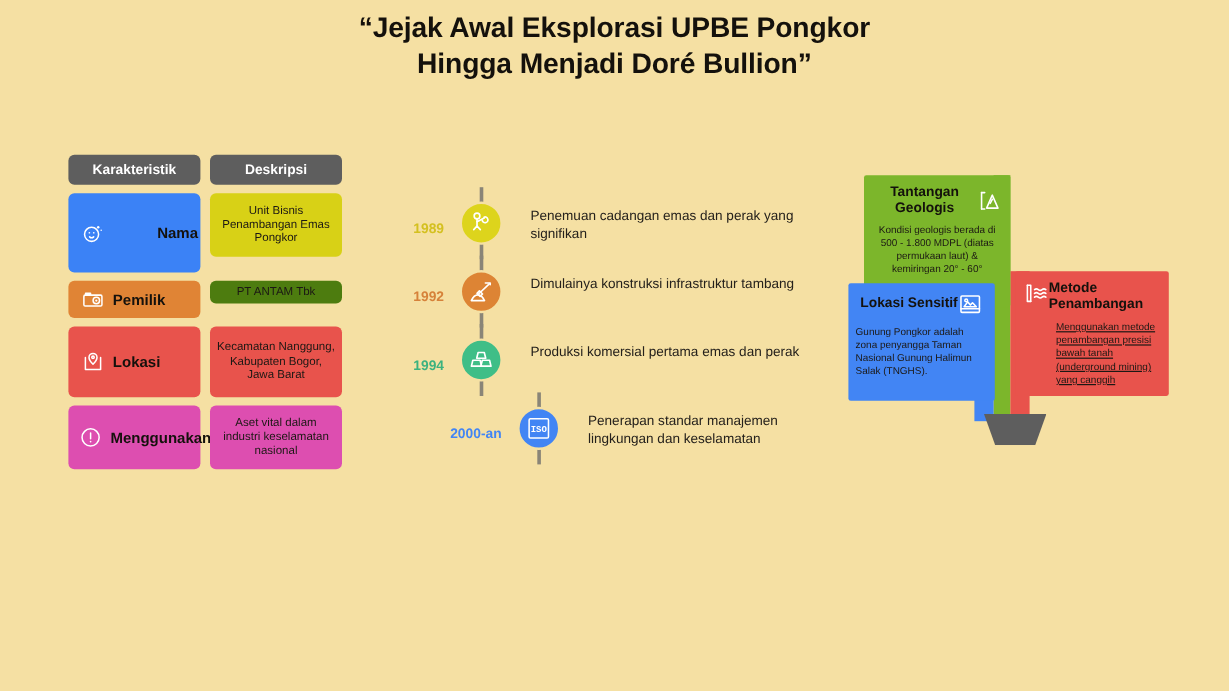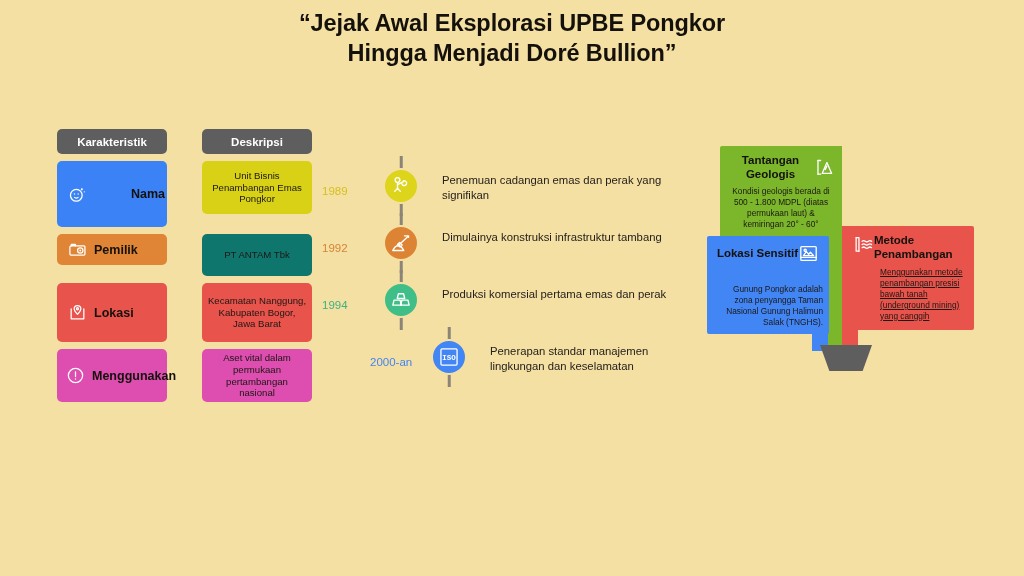--- a/index.html
+++ b/index.html
@@ -51,21 +51,20 @@
     justify-content: center;
   }
   .cell-left {
     width: 110px;
     flex: 0 0 110px;
   }
   .cell-right {
     width: 110px;
     flex: 0 0 110px;
     padding: 4px 5px;
-    margin-left: 27px;
   }
   .head-cell {
     background: #5e5e5e;
     color: #ffffff;
     font-size: 11.5px;
     font-weight: bold;
     height: 25px;
   }
   .char-cell {
     gap: 7px;
@@ -100,22 +99,23 @@
   }
   .tl-item {
     position: relative;
     display: flex;
     align-items: flex-start;
     height: 57px;
   }
   .tl-year {
     width: 56px;
     flex: 0 0 56px;
+    text-align: right;
     font-size: 11.5px;
-    font-weight: normal;
+    font-weight: bold;
     padding-top: 17px;
     padding-right: 8px;
     box-sizing: border-box;
   }
   .tl-node-wrap {
     position: relative;
     width: 46px;
     flex: 0 0 46px;
     display: flex;
     justify-content: center;
@@ -235,21 +235,21 @@
       <span class="row-icon">
         <svg viewBox="0 0 24 24" fill="none" stroke="#ffffff" stroke-width="1.6" stroke-linecap="round" stroke-linejoin="round">
           <rect x="2.4" y="7.5" width="19" height="11.5" rx="1.4"></rect>
           <circle cx="15.5" cy="13.2" r="3.4"></circle>
           <circle cx="15.5" cy="13.2" r="1.2" fill="#ffffff" stroke="none"></circle>
           <path d="M4.2 7.5V5.6h5.2v1.9" fill="#ffffff"></path>
         </svg>
       </span>
       <span class="char-label">Pemilik</span>
     </div>
-    <div class="cell cell-right desc-cell" style="background:#0f766e;height:42px;">PT ANTAM Tbk</div>
+    <div class="cell cell-right desc-cell" style="background:#4d7c0f;height:19px;">PT ANTAM Tbk</div>
   </div>
 
   <div class="table-row">
     <div class="cell cell-left char-cell" style="background:#e8534c;height:59px;">
       <span class="row-icon">
         <svg viewBox="0 0 24 24" fill="none" stroke="#ffffff" stroke-width="1.6" stroke-linecap="round" stroke-linejoin="round">
           <path d="M4 7.5v12.5h16V7.5"></path>
           <path d="M12 3.2c-2.4 0-4.2 1.9-4.2 4.2 0 3 4.2 7 4.2 7s4.2-4 4.2-7c0-2.3-1.8-4.2-4.2-4.2z"></path>
           <circle cx="12" cy="7.3" r="1.3"></circle>
         </svg>
@@ -263,21 +263,21 @@
     <div class="cell cell-left char-cell" style="background:#dd4eb0;height:53px;padding-left:9px;">
       <span class="row-icon">
         <svg viewBox="0 0 24 24" fill="none" stroke="#ffffff" stroke-width="1.6" stroke-linecap="round" stroke-linejoin="round">
           <circle cx="12" cy="12" r="9"></circle>
           <path d="M12 7.3v6"></path>
           <circle cx="12" cy="16.4" r="0.9" fill="#ffffff" stroke="none"></circle>
         </svg>
       </span>
       <span class="char-label">Menggunakan</span>
     </div>
-    <div class="cell cell-right desc-cell" style="background:#dd4eb0;height:53px;">Aset vital dalam permukaan pertambangan nasional</div>
+    <div class="cell cell-right desc-cell" style="background:#dd4eb0;height:53px;">Aset vital dalam industri keselamatan nasional</div>
   </div>
 
 </div>
 
 <div id="timeline-section">
 
   <div class="tl-item">
     <div class="tl-year" style="color:#d4c020;">1989</div>
     <div class="tl-node-wrap">
       <div class="tl-line"></div>
@@ -368,21 +368,21 @@
       <div class="panel-title">Lokasi Sensitif</div>
       <span class="panel-icon">
         <svg viewBox="0 0 24 24" fill="none" stroke="#ffffff" stroke-width="1.5" stroke-linecap="round" stroke-linejoin="round">
           <rect x="3.2" y="4.2" width="17.6" height="15.6" rx="1"></rect>
           <path d="M3.2 16.4h17.6"></path>
           <path d="M6.2 14.4l3.4-4.6 2.6 3 2-2.2 3.6 3.8z"></path>
           <circle cx="8.2" cy="8.4" r="1.3"></circle>
         </svg>
       </span>
     </div>
-    <div class="panel-body" style="text-align:right;margin-top:20px;">Gunung Pongkor adalah zona penyangga Taman Nasional Gunung Halimun Salak (TNGHS).</div>
+    <div class="panel-body" style="text-align:left;margin-top:7px;">Gunung Pongkor adalah zona penyangga Taman Nasional Gunung Halimun Salak (TNGHS).</div>
   </div>
 
   <div class="panel" style="left:140px;top:90px;width:128px;height:104px;background:#e8534c;padding:8px 8px 6px 7px;">
     <div class="panel-head" style="justify-content:flex-start;align-items:flex-start;">
       <span class="panel-icon">
         <svg viewBox="0 0 24 24" fill="none" stroke="#ffffff" stroke-width="1.5" stroke-linecap="round" stroke-linejoin="round">
           <path d="M3.6 4.2h3.2v9.4c0 3.2 0 4.6 0 6"></path>
           <path d="M3.6 4.2v15.4h3.2"></path>
           <path d="M10.4 8.4c1.2-1 2.4-1 3.6 0s2.4 1 3.6 0 2.4-1 3.6 0"></path>
           <path d="M10.4 12c1.2-1 2.4-1 3.6 0s2.4 1 3.6 0 2.4-1 3.6 0"></path>

